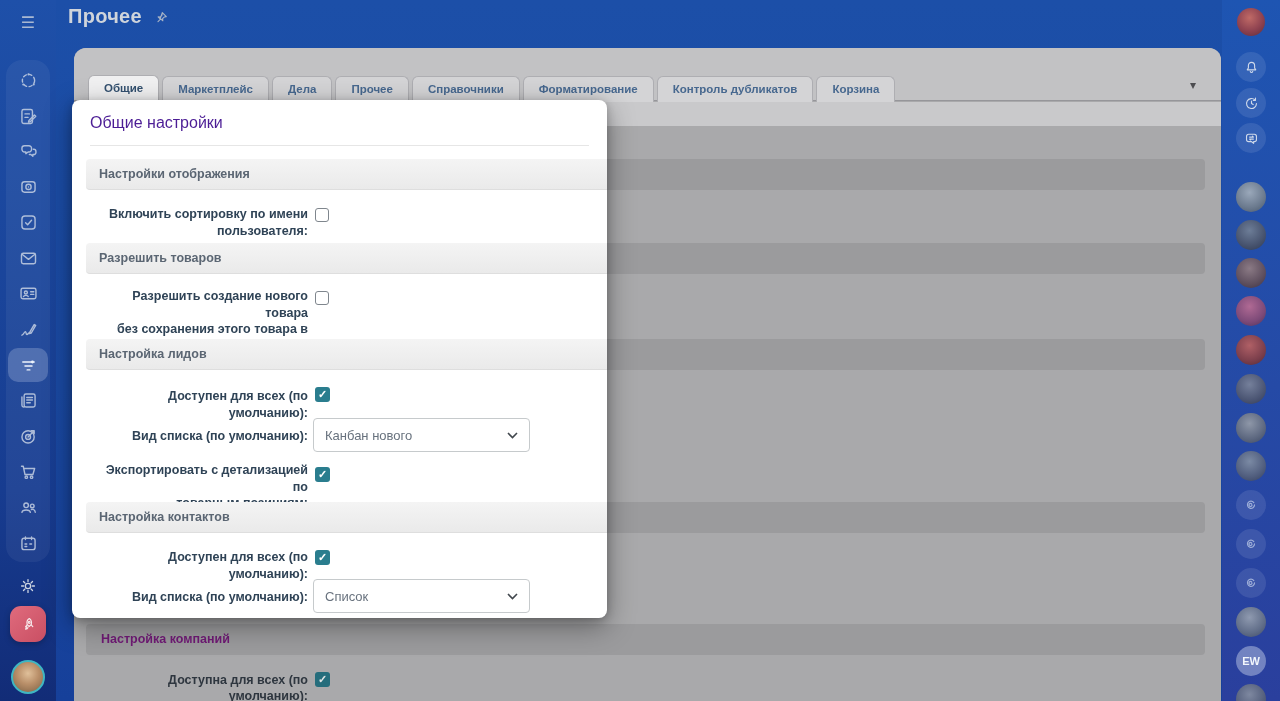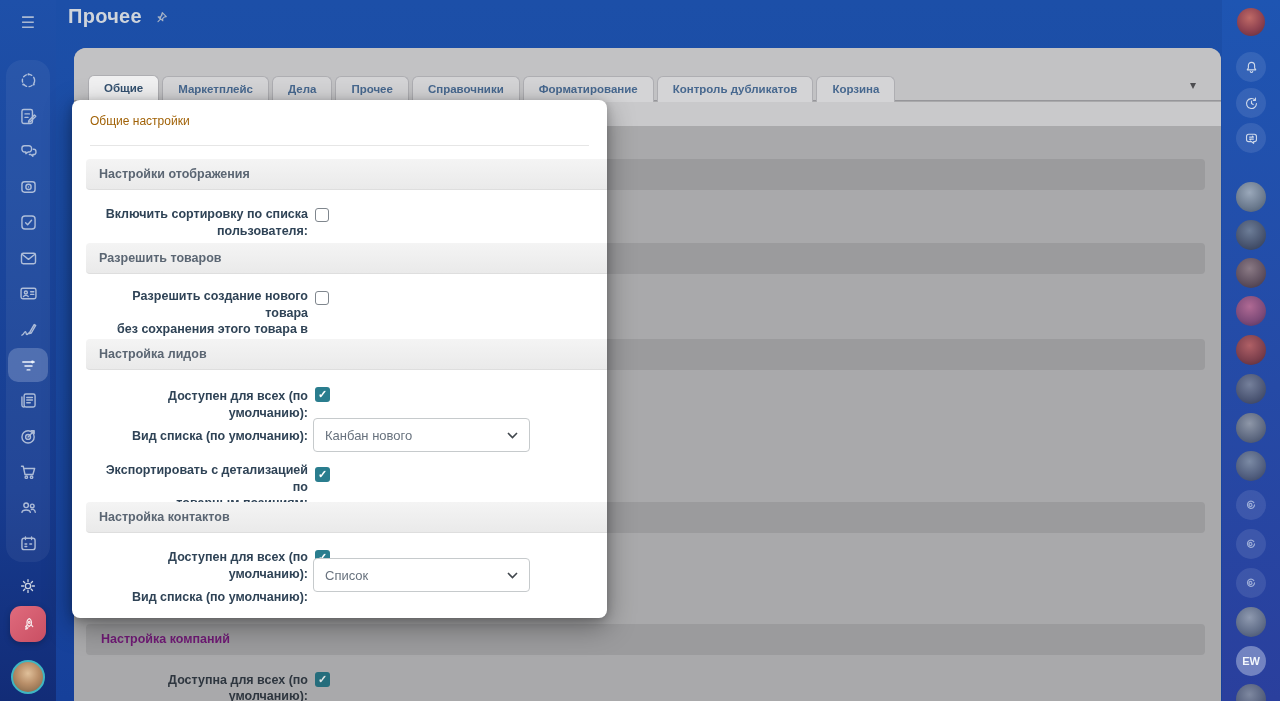--- a/index.html
+++ b/index.html
@@ -52,21 +52,21 @@
   .cb { width:15px; height:15px; border-radius:3px; display:flex; align-items:center; justify-content:center;
         font-size:11px; font-weight:bold; color:#fff; cursor:pointer; }
   .cb.checked { background:#2a7d8e; }
   .cb.unchecked { width:14px; height:14px; background:#fff; border:1.5px solid #7f868d; }
   .cb.dim { background:#256d7c; color:#dfe5e5; }
 
   
   .panel { position:absolute; left:72px; top:100px; width:535px; height:518px; background:#ffffff;
            border-radius:8px; z-index:5; box-shadow:0 8px 28px rgba(0,0,0,.38), 0 2px 8px rgba(0,0,0,.22);
            overflow:hidden; }
-  .panel-title { position:absolute; left:18px; top:14px; font-size:12px; color:#a16207; }
+  .panel-title { position:absolute; left:18px; top:14px; font-size:16px; color:#4c1d95; }
   .panel-div { position:absolute; left:18px; top:45px; width:499px; height:1px; background:#e6e6e6; }
   .sec-bar { position:absolute; left:14px; right:0; height:31px;
              background:linear-gradient(#f4f4f4,#eaeaea); border-bottom:1px solid #dedede;
              border-radius:4px 0 0 4px; font-size:12.5px; font-weight:bold; color:#5b6673;
              line-height:31px; padding-left:13px; }
   .row-label { position:absolute; left:16px; width:220px; text-align:right; font-size:12.5px;
                font-weight:bold; color:#2f4356; line-height:1.32; white-space:pre-line; }
   .row-cb { position:absolute; left:243px; }
   .select { position:absolute; left:241px; width:217px; height:34px; background:#fff;
             border:1px solid #c6cacc; border-radius:4px; display:flex; align-items:center;
@@ -243,21 +243,21 @@
 
     <div class="dim-row-label" style="top:624px">Доступна для всех (по умолчанию):</div>
     <span class="cb checked dim" style="position:absolute; left:241px; top:624px">✓</span>
   </main>
 
   <section class="panel">
     <div class="panel-title">Общие настройки</div>
     <div class="panel-div"></div>
 
     <div class="sec-bar" style="top:59px">Настройки отображения</div>
-    <div class="row-label" style="top:106px">Включить сортировку по списка
+    <div class="row-label" style="top:106px">Включить сортировку по имени
 пользователя:</div>
     <span class="cb unchecked row-cb" style="top:108px"></span>
 
     <div class="sec-bar" style="top:143px">Разрешить товаров</div>
     <div class="row-label" style="top:188px">Разрешить создание нового товара
 без сохранения этого товара в
 каталоге:</div>
     <span class="cb unchecked row-cb" style="top:191px"></span>
 
     <div class="sec-bar" style="top:239px">Настройка лидов</div>
@@ -274,21 +274,21 @@
 
     <div class="row-label" style="top:362px">Экспортировать с детализацией по
 товарным позициям:</div>
     <span class="cb checked row-cb" style="top:367px">✓</span>
 
     <div class="sec-bar" style="top:402px">Настройка контактов</div>
     <div class="row-label" style="top:449px">Доступен для всех (по умолчанию):</div>
     <span class="cb checked row-cb" style="top:450px">✓</span>
 
     <div class="row-label" style="top:489px">Вид списка (по умолчанию):</div>
-    <div class="select" style="top:458px">
+    <div class="select" style="top:479px">
       <span>Список</span>
       <svg width="11" height="7">
           <polyline points="1,1 5.5,5.5 10,1" stroke="#41474d" stroke-width="1.6" fill="none"></polyline>
         </svg>
     </div>
   </section>
 
   <aside class="sb-right">
     <div class="rs-avatar-top"></div>
 

